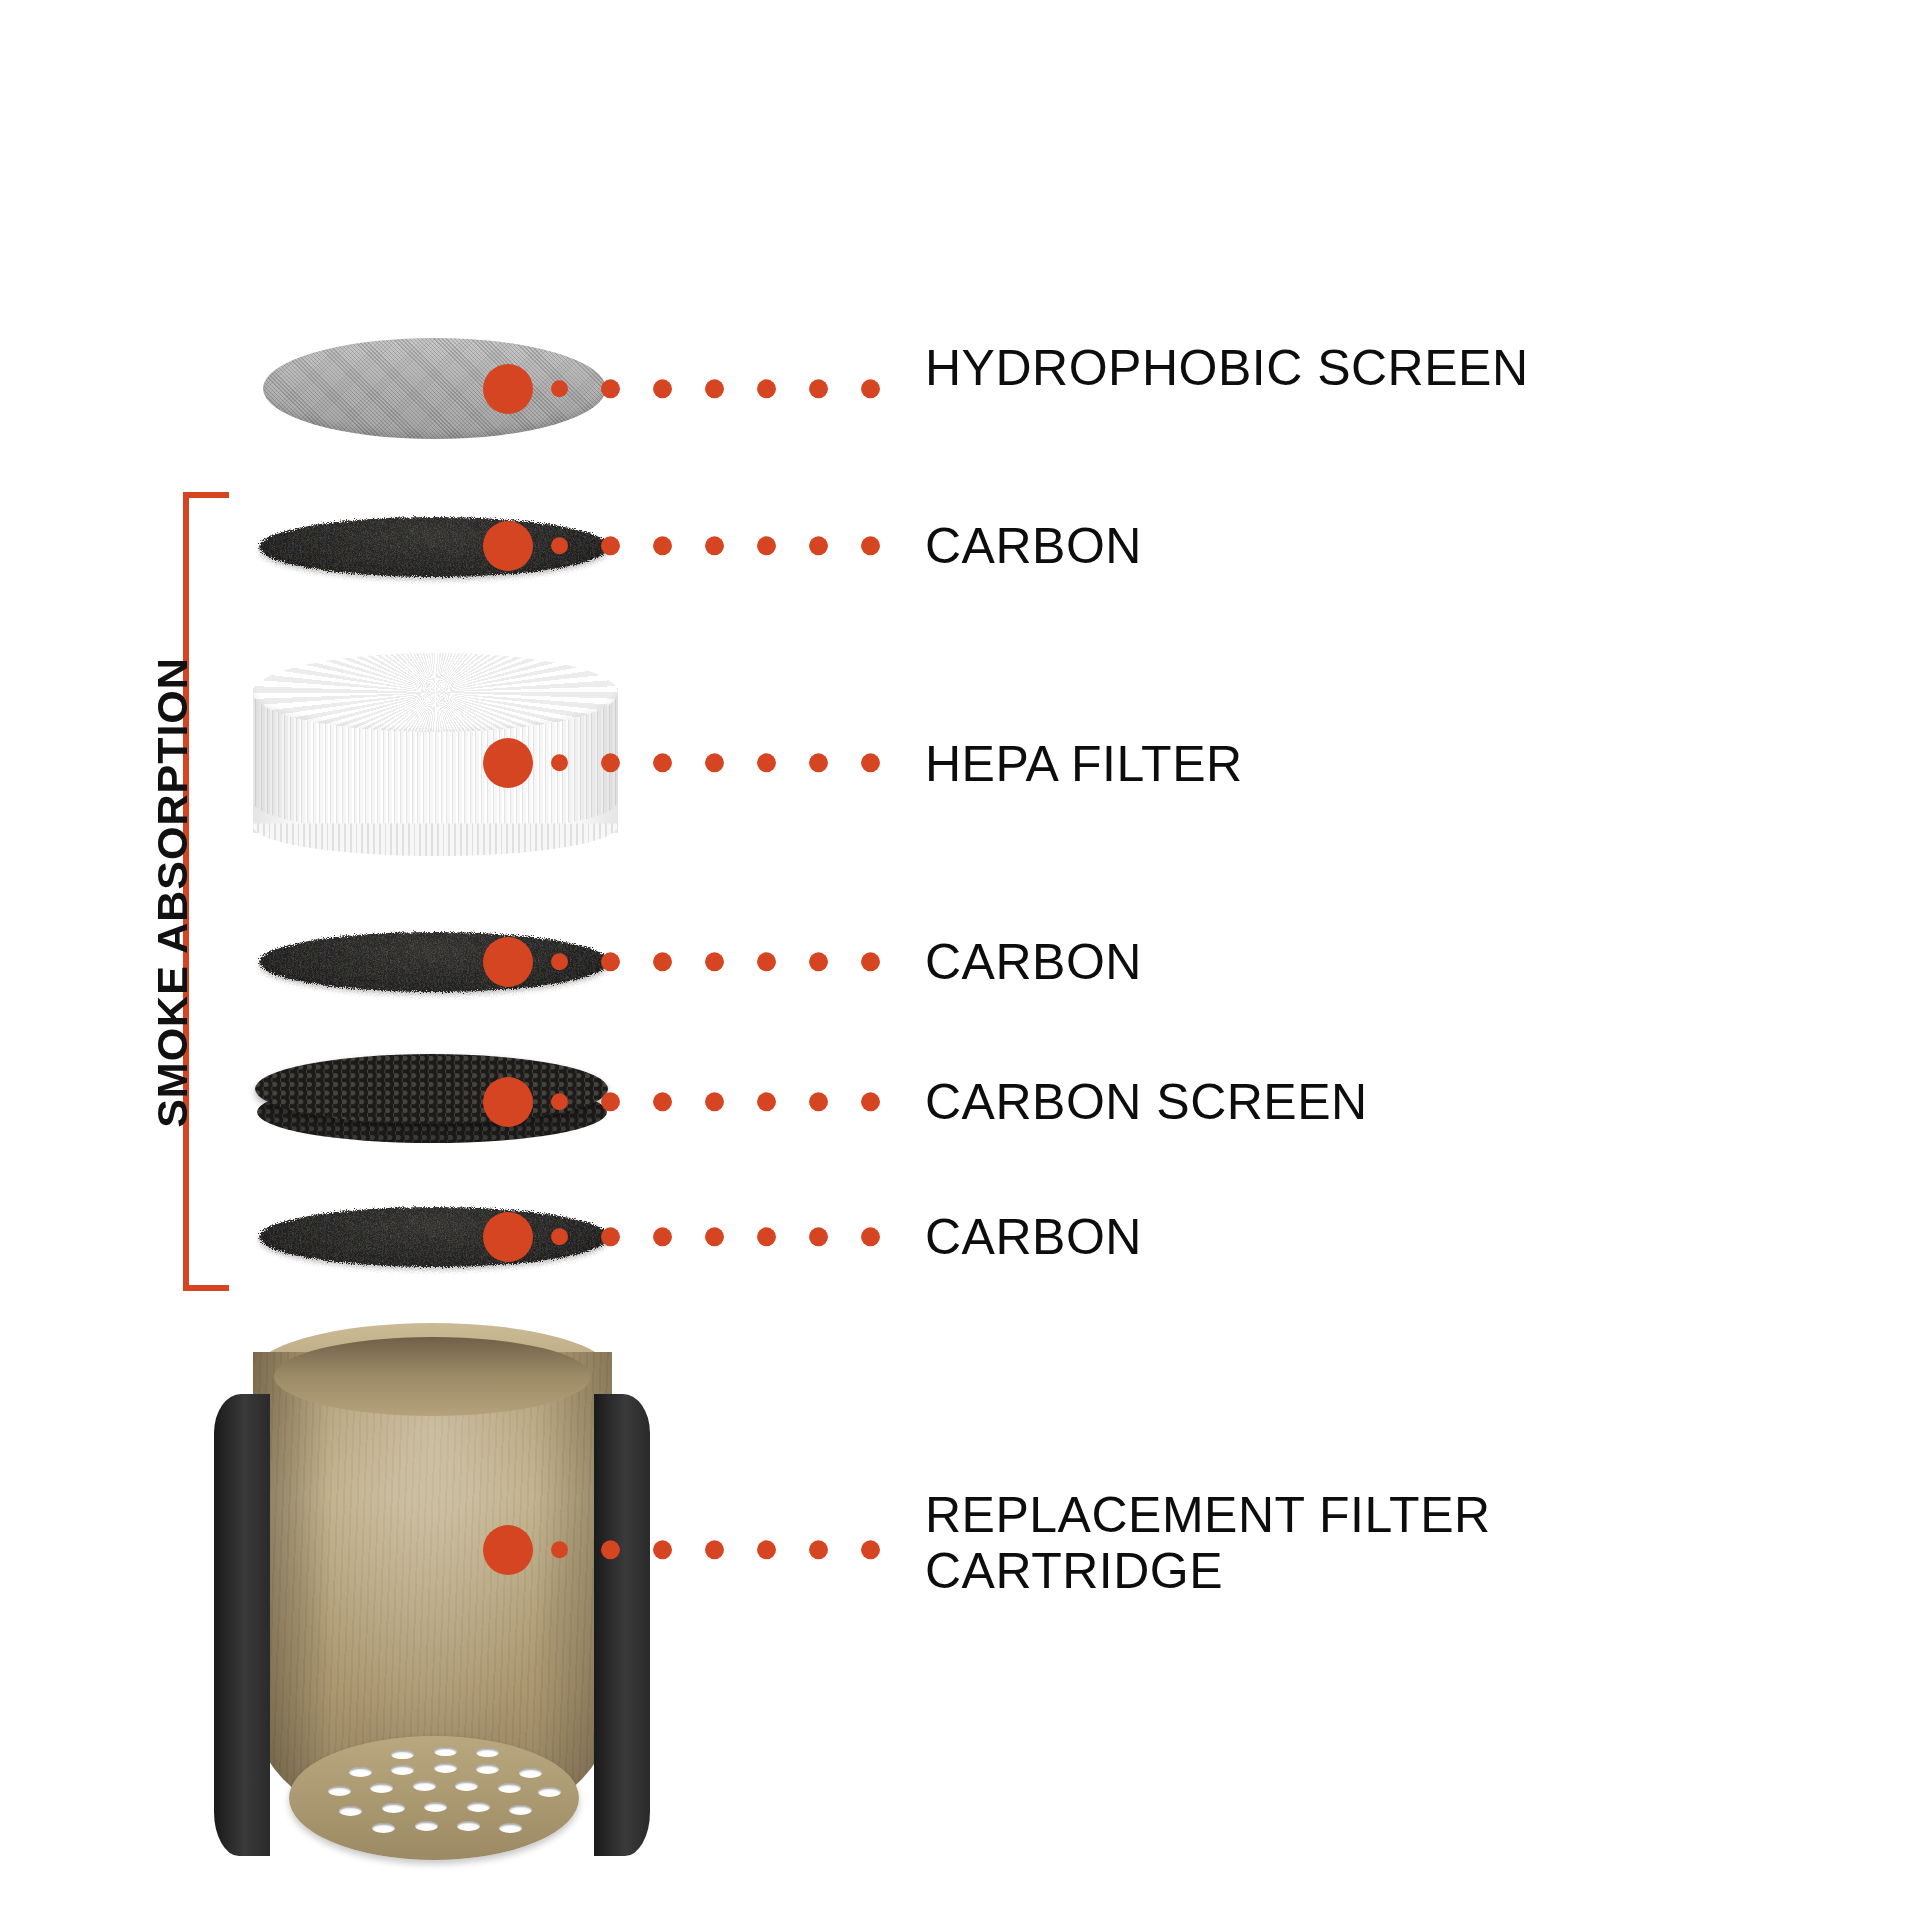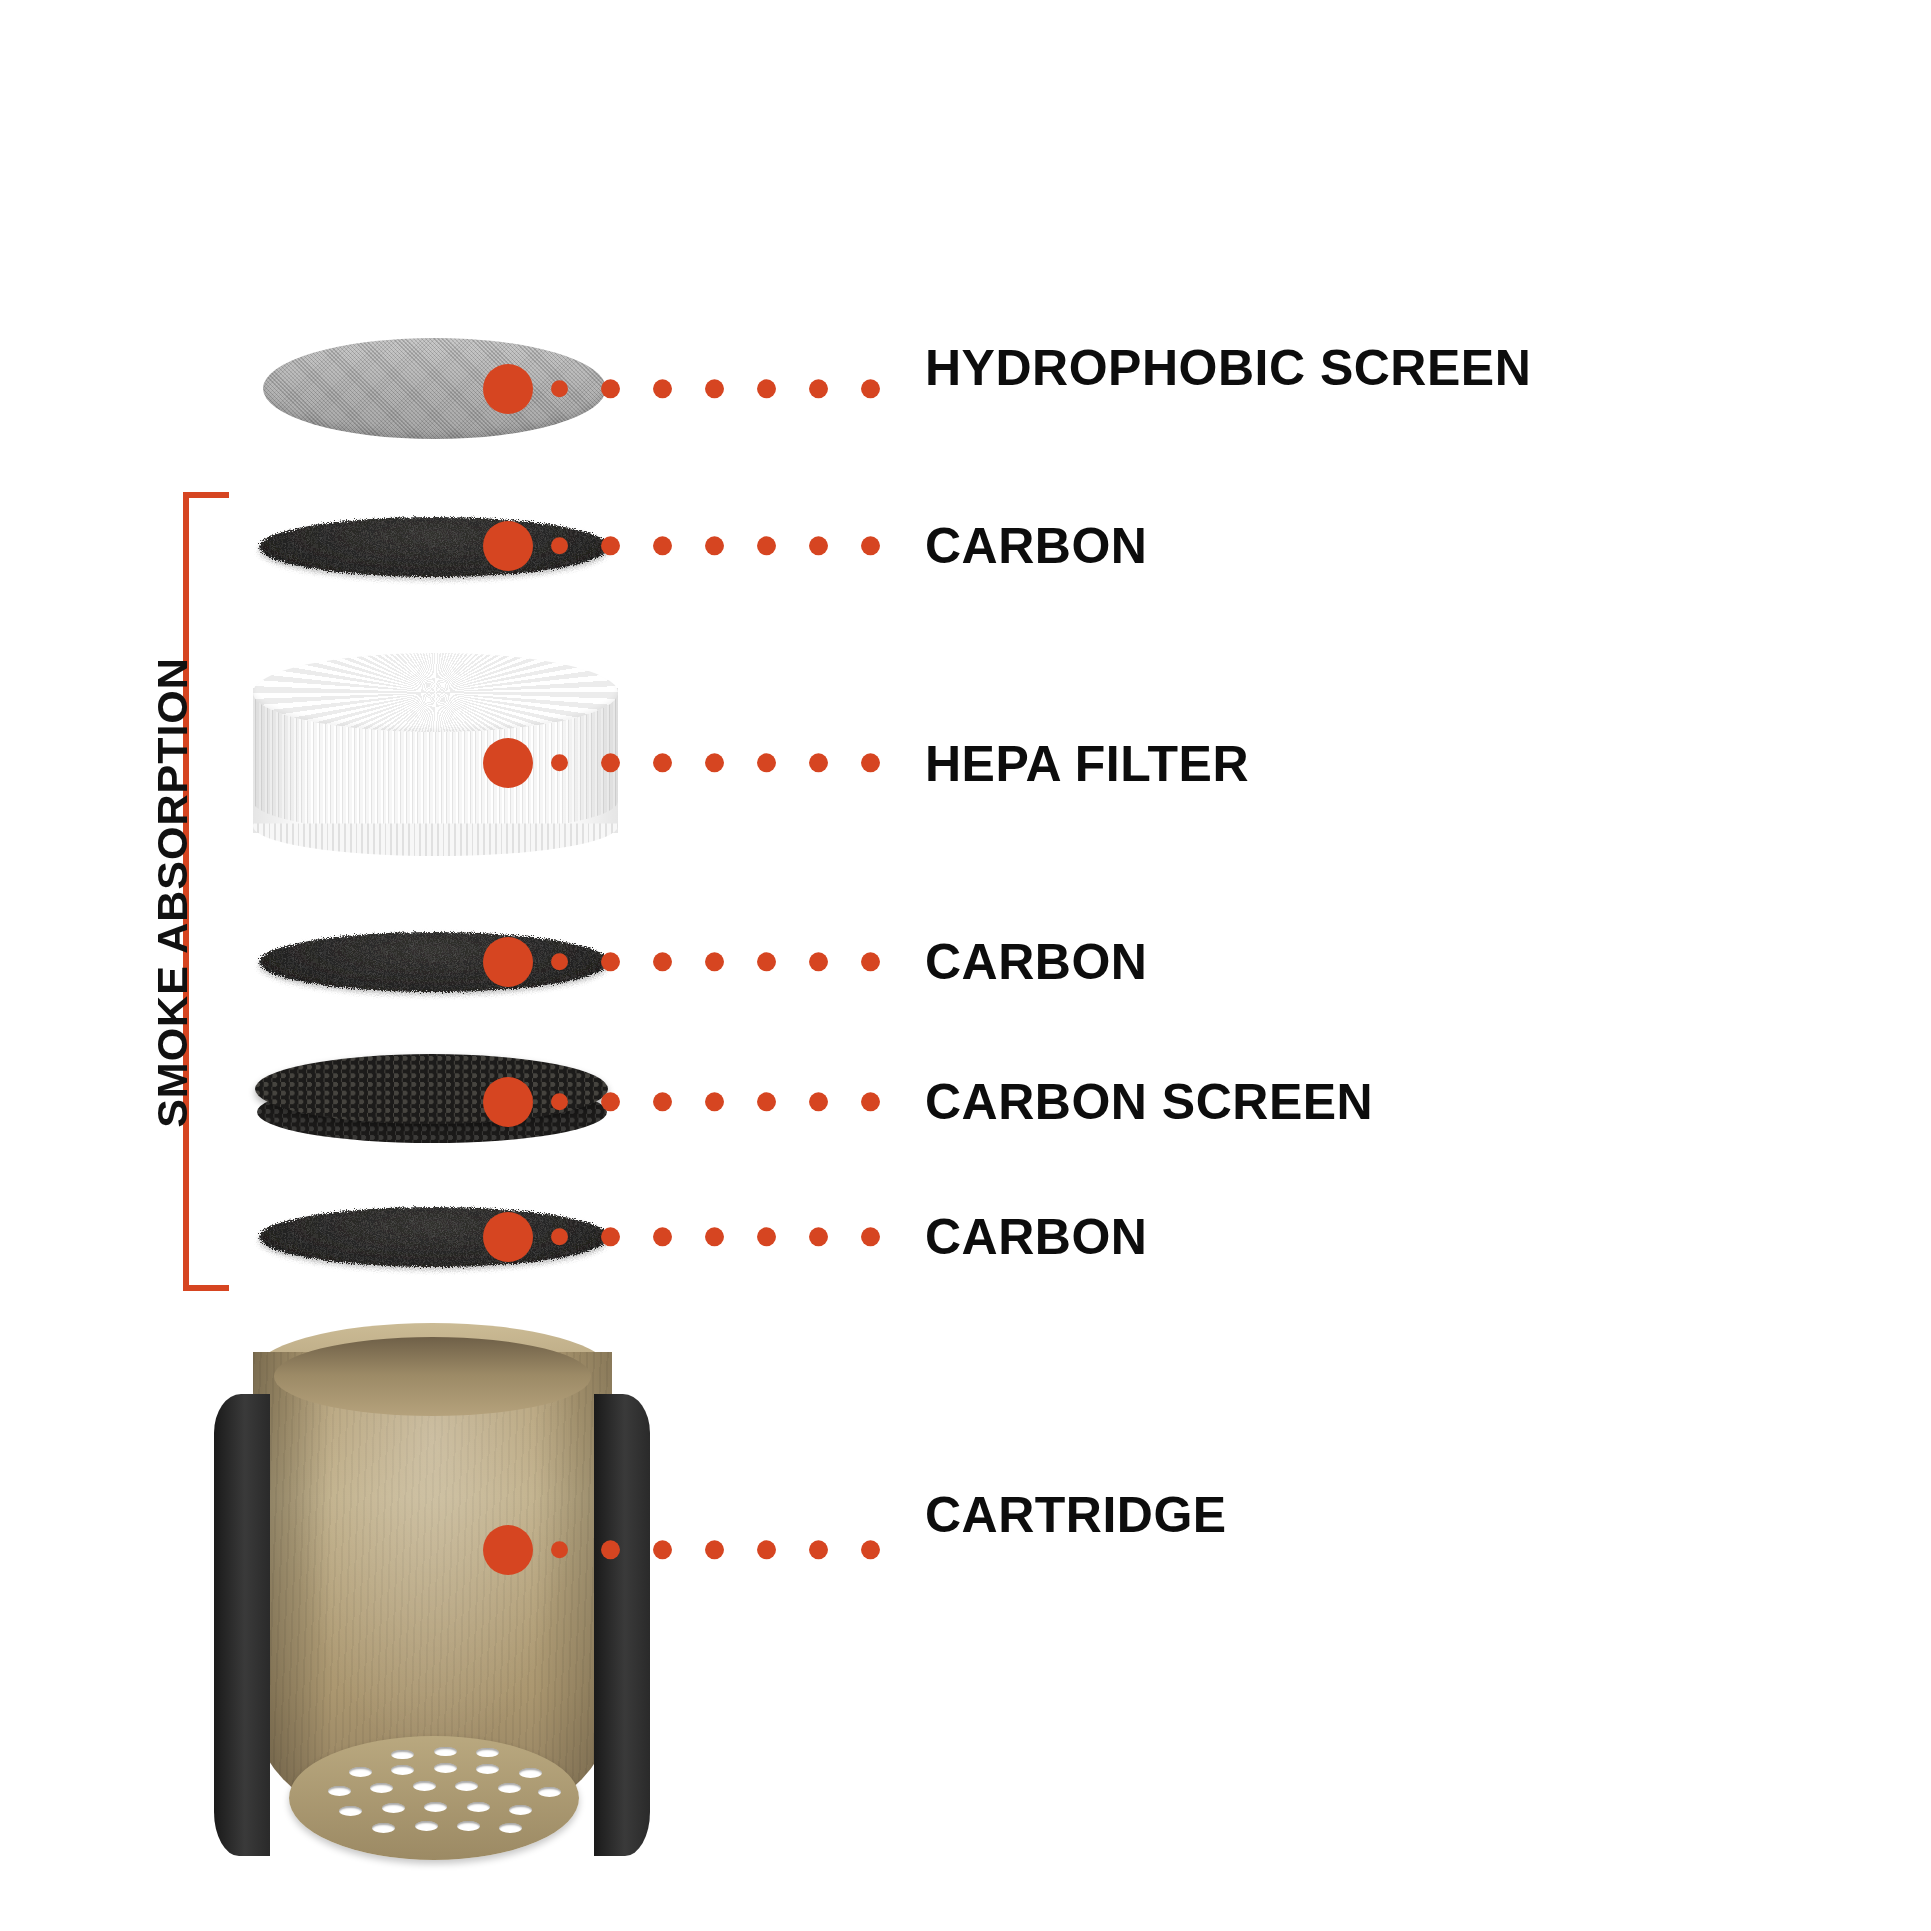--- a/index.html
+++ b/index.html
@@ -171,21 +171,21 @@
     position:absolute; top:50%; transform:translateY(-50%);
     border-radius:50%; background:var(--orange);
   }
   .anchor{ width:50px; height:50px; }
   .mini  { width:17.4px; height:17.4px; }
   .trail { width:19.3px; height:19.3px; }
 
   
   .label{ position:absolute; color:#0d0d0d; }
   .label .ttl{
-    font-size:50px; font-weight:bold; letter-spacing:0.5px; line-height:1.12;
+    font-size:50px; font-weight:normal; letter-spacing:0.5px; line-height:1.12;
     white-space:nowrap;
   }
   .label .sub{
     font-size:42px; font-weight:400; letter-spacing:0px; line-height:1.2;
     margin-top:5.8px; white-space:nowrap;
   }
 
   :root{ --orange:#d64521; }
 </style>
 </head>
@@ -352,15 +352,16 @@
   <span class="dot anchor" style="left:0px;"></span>
   <span class="dot mini" style="left:68px;"></span>
   <span class="dot trail" style="left:118px;"></span>
   <span class="dot trail" style="left:170px;"></span>
   <span class="dot trail" style="left:222px;"></span>
   <span class="dot trail" style="left:274px;"></span>
   <span class="dot trail" style="left:326px;"></span>
   <span class="dot trail" style="left:378px;"></span>
 </div>
 <div class="label" style="left:925px; top:1487px;">
+  <div class="ttl">REPLACEMENT FILTER</div>
   <div class="ttl">CARTRIDGE</div>
 </div>
 
 
 </body></html>

